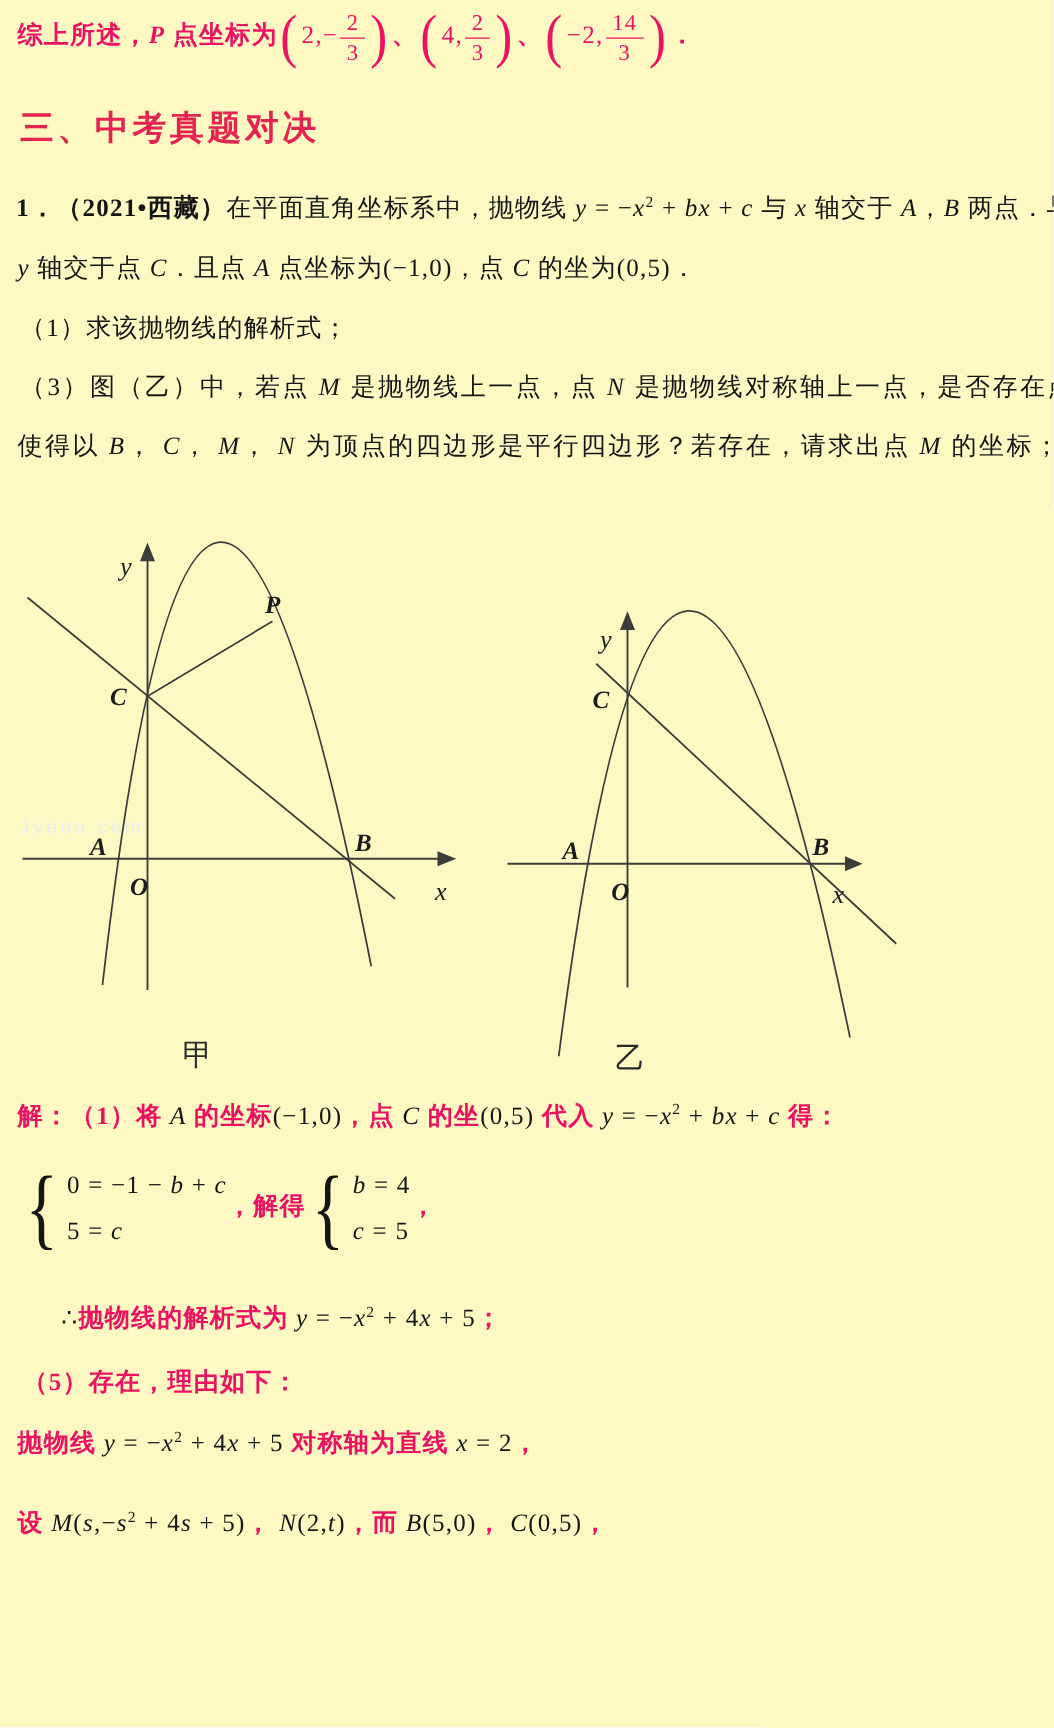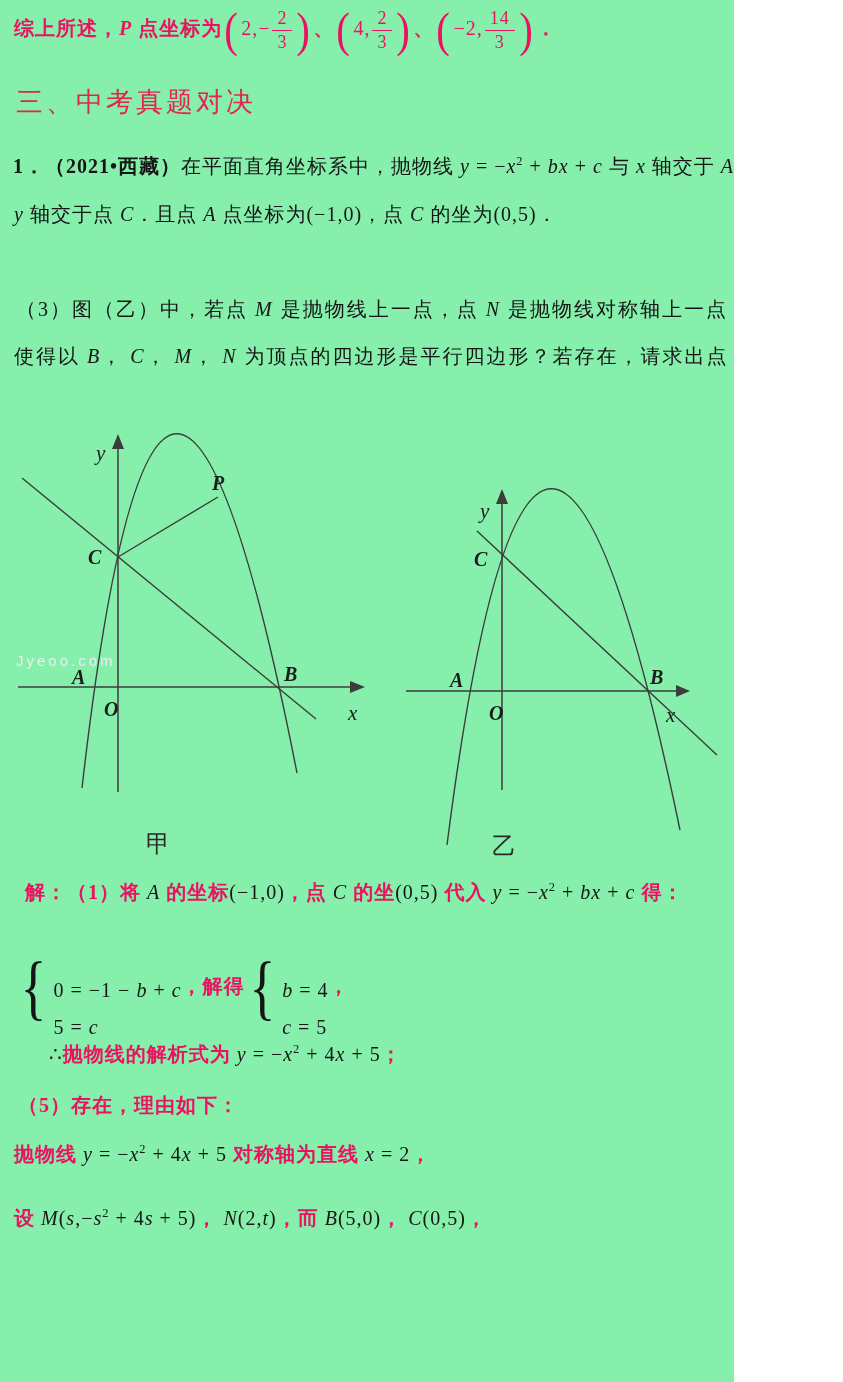--- a/index.html
+++ b/index.html
@@ -1,45 +1,45 @@
 <!DOCTYPE html>
 <html style="--pink: #ec1262; --red: #e32450; --ink: #151515; --stroke: #3c3c3c; --background: #ffffff;"><head>
 <meta charset="utf-8">
 <style>
   html,body{margin:0;padding:0;background:#ffffff;}
-  .page{position:relative;width:734px;height:1382px;background:#86efac;overflow:hidden;
+  .page{position:relative;width:843px;height:1382px;background:#fef9c3;overflow:hidden;
         font-family:"Liberation Serif","DejaVu Serif",serif;color:var(--ink);}
   .line{position:absolute;white-space:nowrap;font-size:20px;letter-spacing:1px;}
   
   .k{}                                   
   .b{font-weight:bold;}                  
   .m{font-style:italic;font-family:"Liberation Serif",serif;}   
   .n{font-family:"Liberation Serif",serif;}                      
   .p{color:var(--pink);font-weight:bold;}                        
   .pm{font-style:italic;font-weight:bold;}                       
   sup{font-size:0.62em;font-style:normal;}
   .frac{display:inline-block;vertical-align:middle;text-align:center;line-height:1.12;margin:0 2px;font-size:18px;}
   .fnum{display:block;padding:0 5px 1px;border-bottom:1.6px solid currentColor;}
   .fden{display:block;padding-top:1px;}
   .bigp{display:inline-block;vertical-align:middle;font-size:48px;font-weight:300;line-height:1;margin:0 1px;transform:scaleX(.85);}
   .brace{display:inline-block;vertical-align:middle;font-size:72px;font-weight:300;line-height:.8;margin-right:2px;transform:scaleX(.75);}
-  .stack{display:inline-block;vertical-align:middle;margin-top:42px;}
+  .stack{display:inline-block;vertical-align:middle;}
   .srow{display:block;line-height:1.85;}
   #summary{top:6px;left:14px;color:var(--pink);}
-  #heading{top:84px;left:16px;font-size:27px;font-weight:normal;color:var(--red);letter-spacing:3px;}
+  #heading{top:84px;left:16px;font-size:27px;font-weight:bold;color:var(--red);letter-spacing:3px;}
   #p1l1{top:153px;left:13px;}
   #p1l2{top:201px;left:14px;}
   #q1{top:249px;left:16px;}
   #q3a{top:296px;left:16px;letter-spacing:2px;}
   #q3b{top:343px;left:14px;letter-spacing:2px;}
   #q3c{top:390px;left:14px;}
   #figs{position:absolute;top:432px;left:0;width:843px;height:436px;}
   #fig-jia{position:absolute;left:12px;top:0;}
   #fig-yi{position:absolute;left:392px;top:0;}
-  #sol1{top:879px;left:25px;}
+  #sol1{top:879px;left:14px;}
   #system{top:930px;left:16px;}
   #sol2{top:1041px;left:14px;margin-left:35px;}
   #sol3{top:1092px;left:18px;}
   #sol4{top:1141px;left:14px;}
   #sol5{top:1205px;left:14px;text-align:right;}
   #sol6{top:1263px;left:14px;}
   
   .ax{stroke:var(--stroke);stroke-width:1.5;fill:none;}
   .crv{stroke:var(--stroke);stroke-width:1.4;fill:none;}
   .ah{fill:var(--stroke);}
@@ -53,20 +53,21 @@
 
 <div class="page">
 
   <div class="line" id="summary"><span class="p">综上所述，</span><span class="pm">P</span><span class="p"> 点坐标为</span><span class="bigp">(</span><span class="n">2,−</span><span class="frac"><span class="fnum">2</span><span class="fden">3</span></span><span class="bigp">)</span><span class="p">、</span><span class="bigp">(</span><span class="n">4,</span><span class="frac"><span class="fnum">2</span><span class="fden">3</span></span><span class="bigp">)</span><span class="p">、</span><span class="bigp">(</span><span class="n">−2,</span><span class="frac"><span class="fnum">14</span><span class="fden">3</span></span><span class="bigp">)</span><span class="p">．</span></div>
 
   <div class="line" id="heading">三、中考真题对决</div>
 
   <div class="line" id="p1l1"><span class="b">1．（2021•西藏）</span><span class="k">在平面直角坐标系中，抛物线 </span><span class="m">y</span><span class="n"> = −</span><span class="m">x</span><sup>2</sup><span class="n"> + </span><span class="m">bx</span><span class="n"> + </span><span class="m">c</span><span class="k"> 与 </span><span class="m">x</span><span class="k"> 轴交于 </span><span class="m">A</span><span class="k">，</span><span class="m">B</span><span class="k"> 两点．与</span></div>
   <div class="line" id="p1l2"><span class="m">y</span><span class="k"> 轴交于点 </span><span class="m">C</span><span class="k">．且点 </span><span class="m">A</span><span class="k"> 点坐标为</span><span class="n">(−1,0)</span><span class="k">，点 </span><span class="m">C</span><span class="k"> 的坐为</span><span class="n">(0,5)</span><span class="k">．</span></div>
 
+  <div class="line" id="q1"><span class="k">（1）求该抛物线的解析式；</span></div>
   <div class="line" id="q3a"><span class="k">（3）图（乙）中，若点 </span><span class="m">M</span><span class="k"> 是抛物线上一点，点 </span><span class="m">N</span><span class="k"> 是抛物线对称轴上一点，是否存在点 </span></div>
   <div class="line" id="q3b"><span class="k">使得以 </span><span class="m">B</span><span class="k">， </span><span class="m">C</span><span class="k">， </span><span class="m">M</span><span class="k">， </span><span class="m">N</span><span class="k"> 为顶点的四边形是平行四边形？若存在，请求出点 </span><span class="m">M</span><span class="k"> 的坐标；若</span></div>
 
   <div id="figs">
 
     <svg id="fig-jia" width="356" height="436" viewBox="0 0 356 436" xmlns="http://www.w3.org/2000/svg">
       <text class="wm" x="4" y="234">Jyeoo.com</text>
       <line class="ax" x1="6" y1="255" x2="340" y2="255"></line>
       <polygon class="ah" points="338,249 353,255 338,261"></polygon>
       <line class="ax" x1="106" y1="14" x2="106" y2="360"></line>

